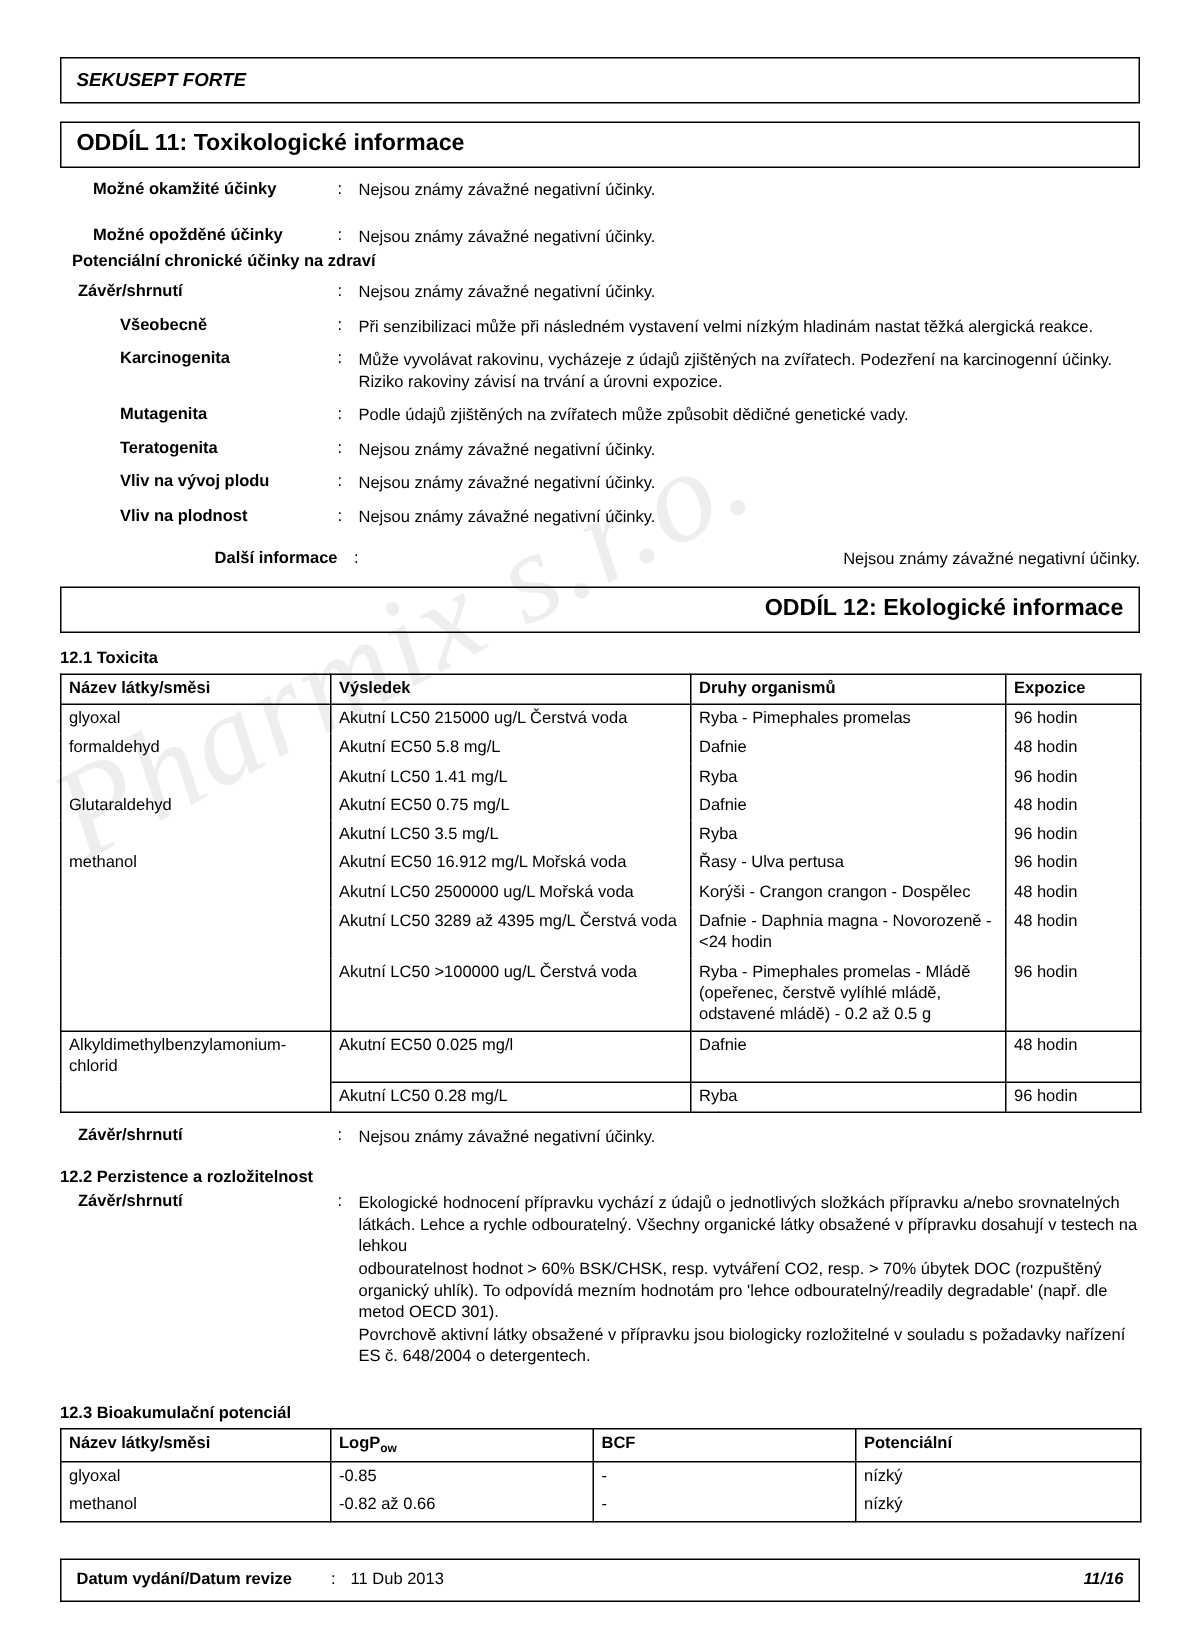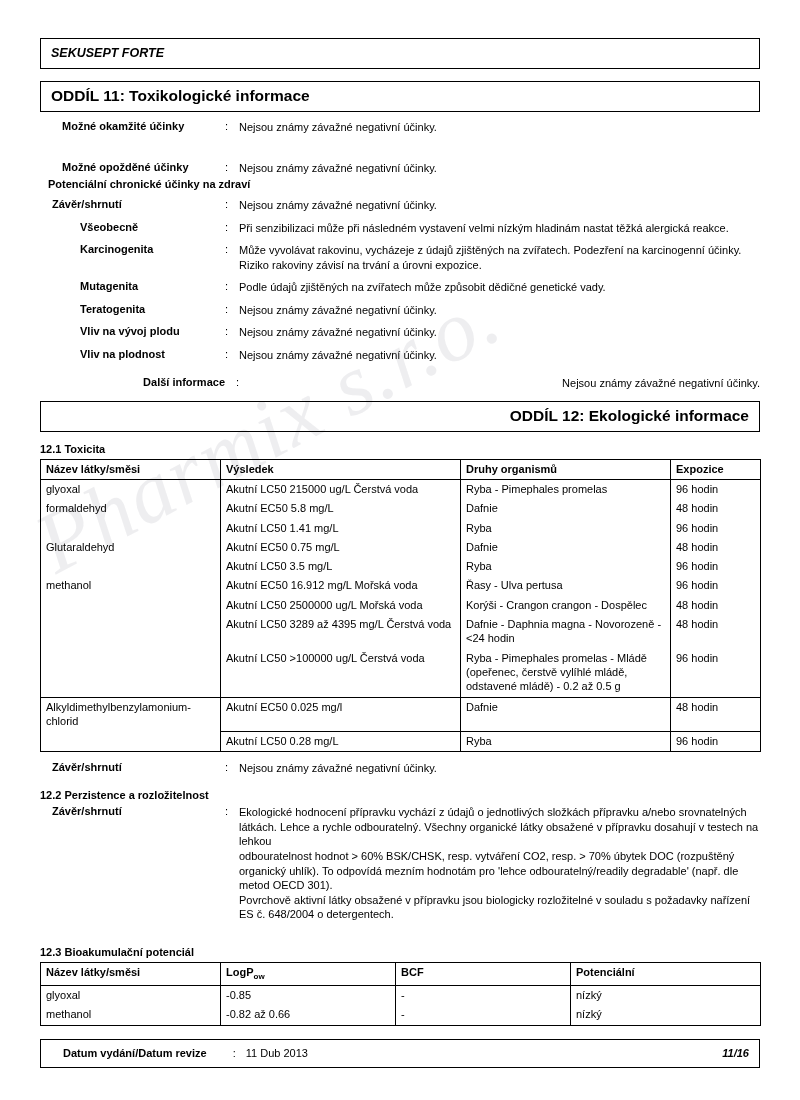--- a/index.html
+++ b/index.html
@@ -121,21 +121,21 @@
   td.nb-both {
     border-top: none !important;
     border-bottom: none !important;
   }
   .footer {
     position: absolute;
     left: 40px;
     right: 40px;
     bottom: 32px;
     border: 1px solid #000;
-    padding: 7px 10px 8px 22px;
+    padding: 7px 10px 8px 10px;
     font-size: 11px;
     display: flex;
     align-items: center;
     z-index: 2;
   }
   .footer .f-label {
     font-weight: bold;
   }
   .footer .f-colon {
     padding-left: 26px;
@@ -166,21 +166,21 @@
     <div class="titlebox">SEKUSEPT FORTE</div>
 
     <div class="sectionbar">ODDÍL 11: Toxikologické informace</div>
 
     <div class="kv">
       <div class="k">Možné okamžité účinky</div>
       <div class="colon">:</div>
       <div class="v">Nejsou známy závažné negativní účinky.</div>
     </div>
 
-    <div class="kv" style="margin-top:26px;">
+    <div class="kv" style="margin-top:16px;">
       <div class="k">Možné opožděné účinky</div>
       <div class="colon">:</div>
       <div class="v">Nejsou známy závažné negativní účinky.</div>
     </div>
 
     <div class="underlinehead">Potenciální chronické účinky na zdraví</div>
 
     <div class="kv">
       <div class="k noindent">Závěr/shrnutí</div>
       <div class="colon">:</div>

